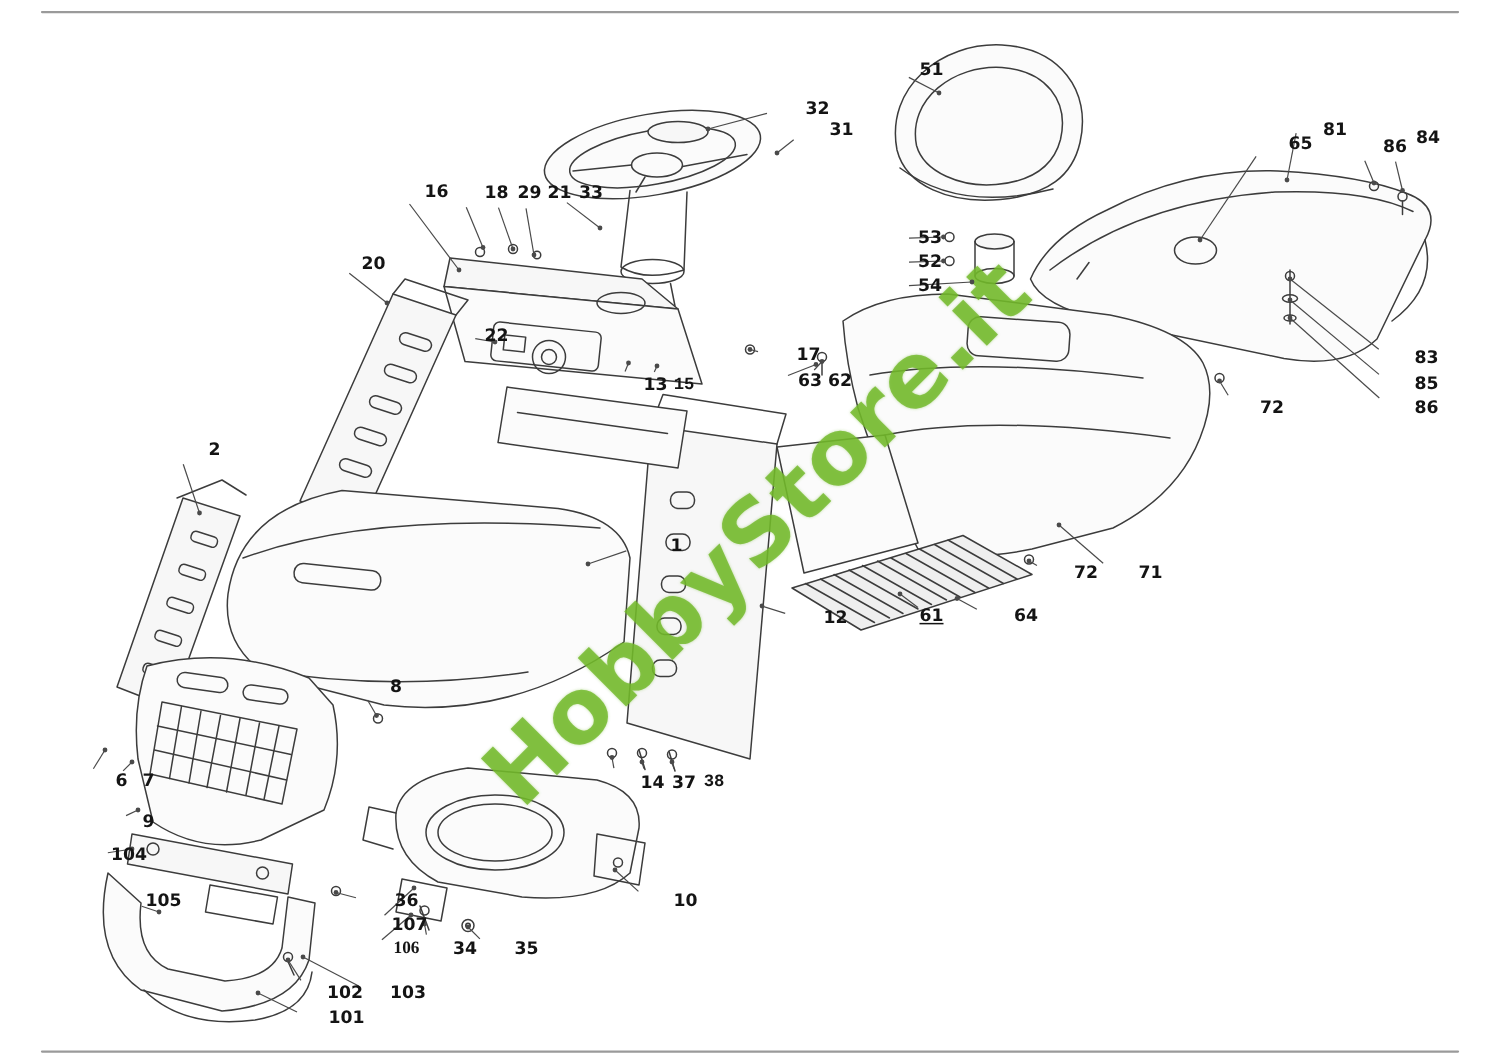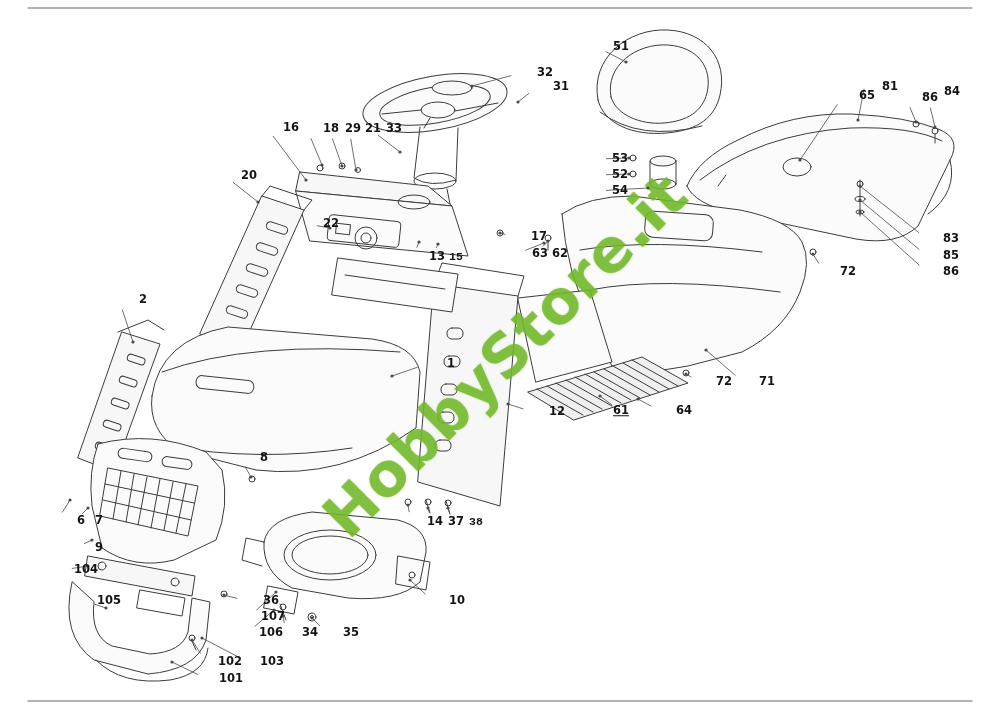--- a/index.html
+++ b/index.html
@@ -371,21 +371,21 @@
       <div class="callout" style="left: 75px; top: 521px;">7</div>
       <div class="callout" style="left: 75px; top: 548px;">9</div>
       <div class="callout" style="left: 411px; top: 522px;">14</div>
       <div class="callout" style="left: 432px; top: 522px;">37</div>
       <div class="callout" style="left: 452px; top: 522px; font-family: Liberation Mono, monospace;">38</div>
       <div class="callout" style="left: 62px; top: 570px;">104</div>
       <div class="callout" style="left: 85px; top: 601px;">105</div>
       <div class="callout" style="left: 247px; top: 601px;">36</div>
       <div class="callout" style="left: 249px; top: 617px;">107</div>
       <div class="callout" style="left: 433px; top: 601px;">10</div>
-      <div class="callout" style="left: 247px; top: 633px;">106</div>
+      <div class="callout" style="left: 247px; top: 633px; font-family: Liberation Serif, serif;">106</div>
       <div class="callout" style="left: 286px; top: 633px;">34</div>
       <div class="callout" style="left: 327px; top: 633px;">35</div>
       <div class="callout" style="left: 206px; top: 662px;">102</div>
       <div class="callout" style="left: 248px; top: 662px; text-align: center;">103</div>
       <div class="callout" style="left: 207px; top: 679px;">101</div>
     </div>
 
 </div>
 
 </body></html>

